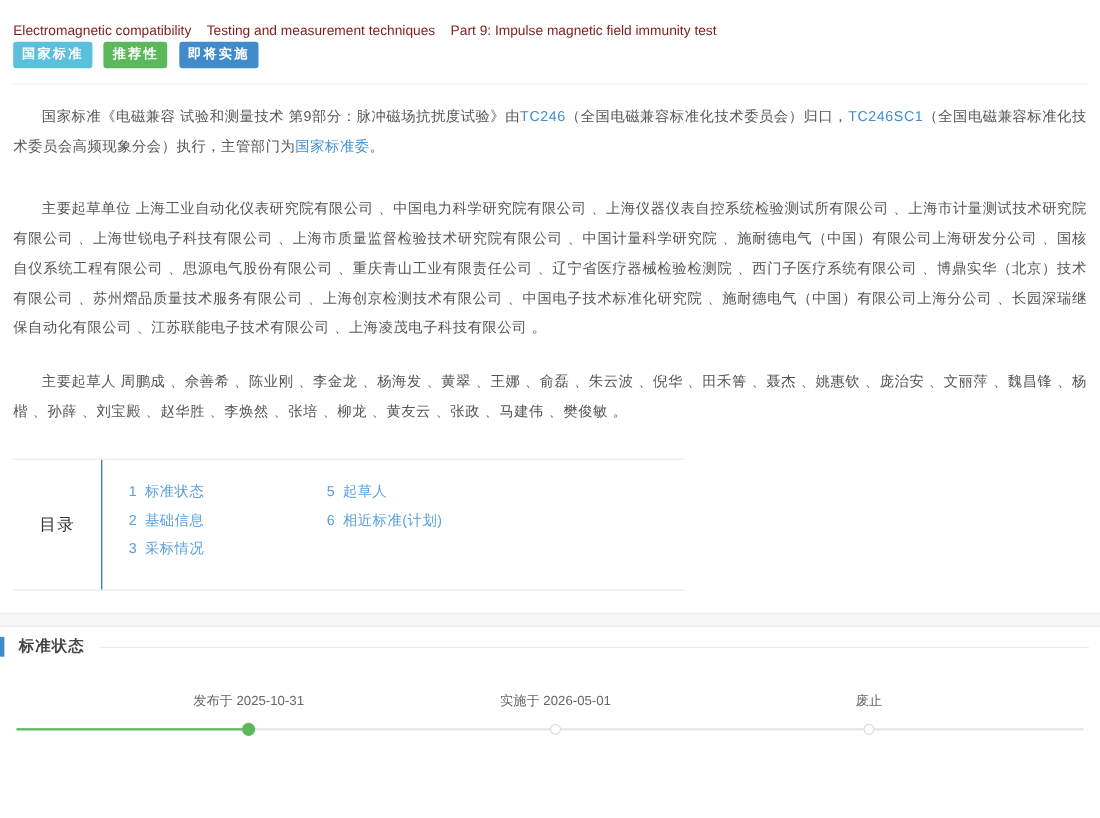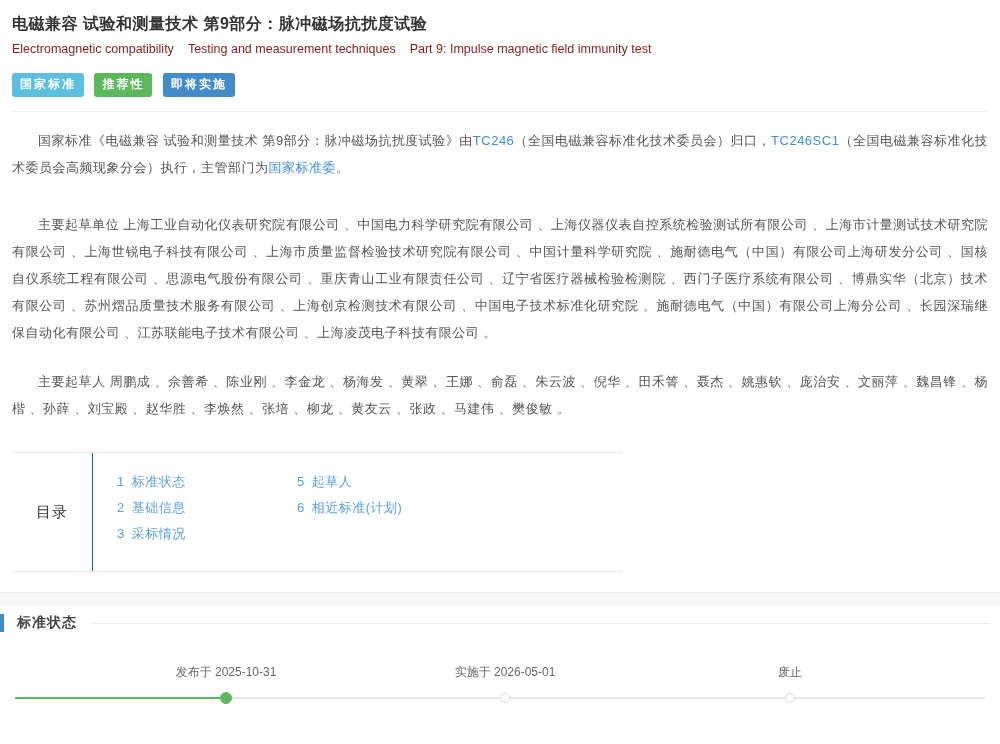--- a/index.html
+++ b/index.html
@@ -5,21 +5,21 @@
   * { margin:0; padding:0; box-sizing:border-box; }
   html,body { width:1000px; height:744px; overflow:hidden; background:#fff;
     font-family:"Liberation Sans","DejaVu Sans",sans-serif; }
   .page { width:1000px; height:744px; position:relative; }
 
   
   .header { padding:14px 12px 0 12px; }
   .title { font-size:16px; font-weight:bold; color:#333; letter-spacing:.5px; }
   .subtitle { margin-top:7px; font-size:12.5px; color:#7f1d1d; }
   .subtitle span { margin-right:14px; }
-  .tags { margin-top:17px; }
+  .tags { margin-top:3px; }
   .tag { display:inline-block; color:#fff; font-size:12px; padding:3px 8px 4px;
     border-radius:3px; margin-right:6px; font-weight:bold; letter-spacing:2px; }
   .top-rule { border:none; border-top:1px solid #efefef; margin:14px 0 0 0; }
 
   
   .para { margin:16px 12px 0 12px; font-size:13px; color:#555; line-height:27px;
     text-align:justify; text-indent:2em; letter-spacing:.5px; }
   .para.first { margin-top:15px; }
   a.inline-link { color:#3f8fd2; text-decoration:none; cursor:pointer; }
 
@@ -52,21 +52,20 @@
   .dot { position:absolute; top:37px; width:10px; height:10px; border-radius:50%;
     background:#fff; border:1px solid #d9d9d9; transform:translateX(-50%); }
   .dot.active { width:12px; height:12px; top:36px; background:#5cb85c; border-color:#5cb85c; }
 </style>
 </head>
 <body>
 
 <div class="page">
 
   <div class="header">
-    <h1 class="title">电磁兼容 试验和测量技术 第9部分：脉冲磁场抗扰度试验</h1>
     <div class="subtitle">
       <span>Electromagnetic compatibility</span><span>Testing and measurement techniques</span><span>Part 9: Impulse magnetic field immunity test</span>
     </div>
     <div class="tags">
       <span class="tag" style="background-color: rgb(91, 192, 222);">国家标准</span>
       <span class="tag" style="background-color: rgb(92, 184, 92);">推荐性</span>
       <span class="tag" style="background-color: rgb(66, 139, 202);">即将实施</span>
     </div>
     <hr class="top-rule">
   </div>

